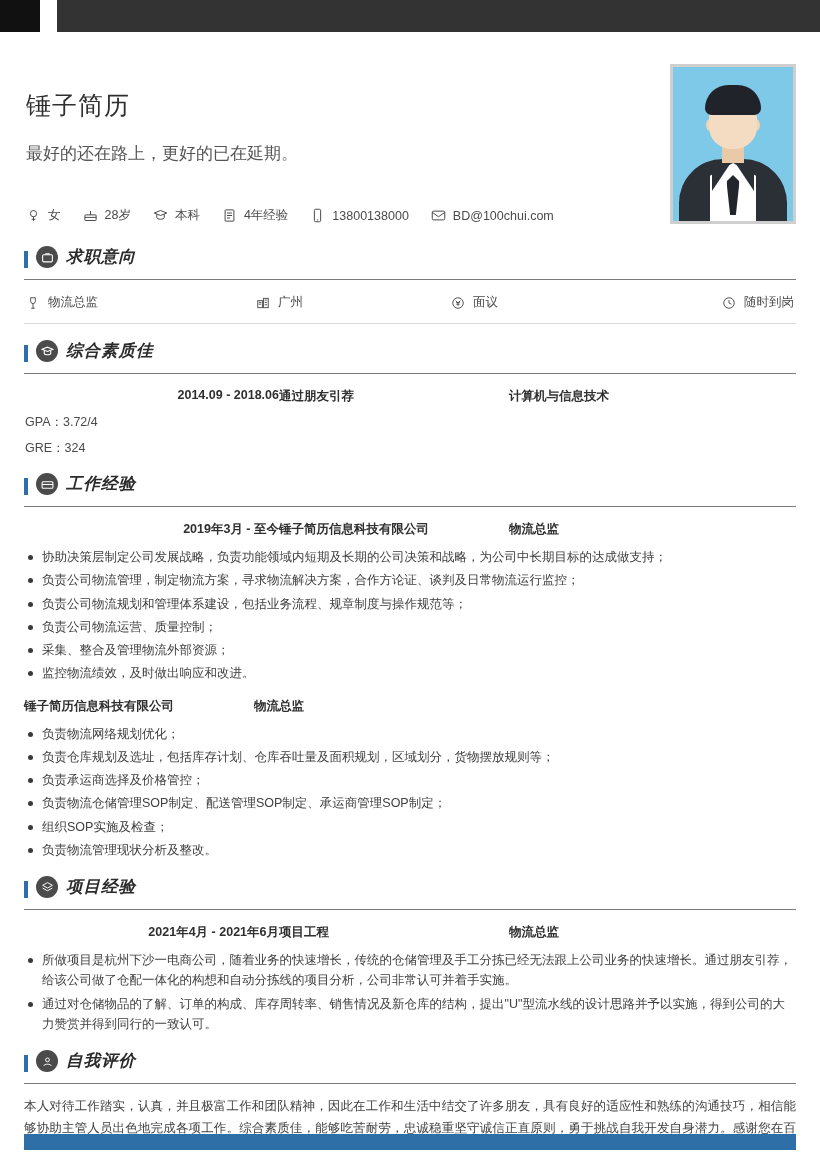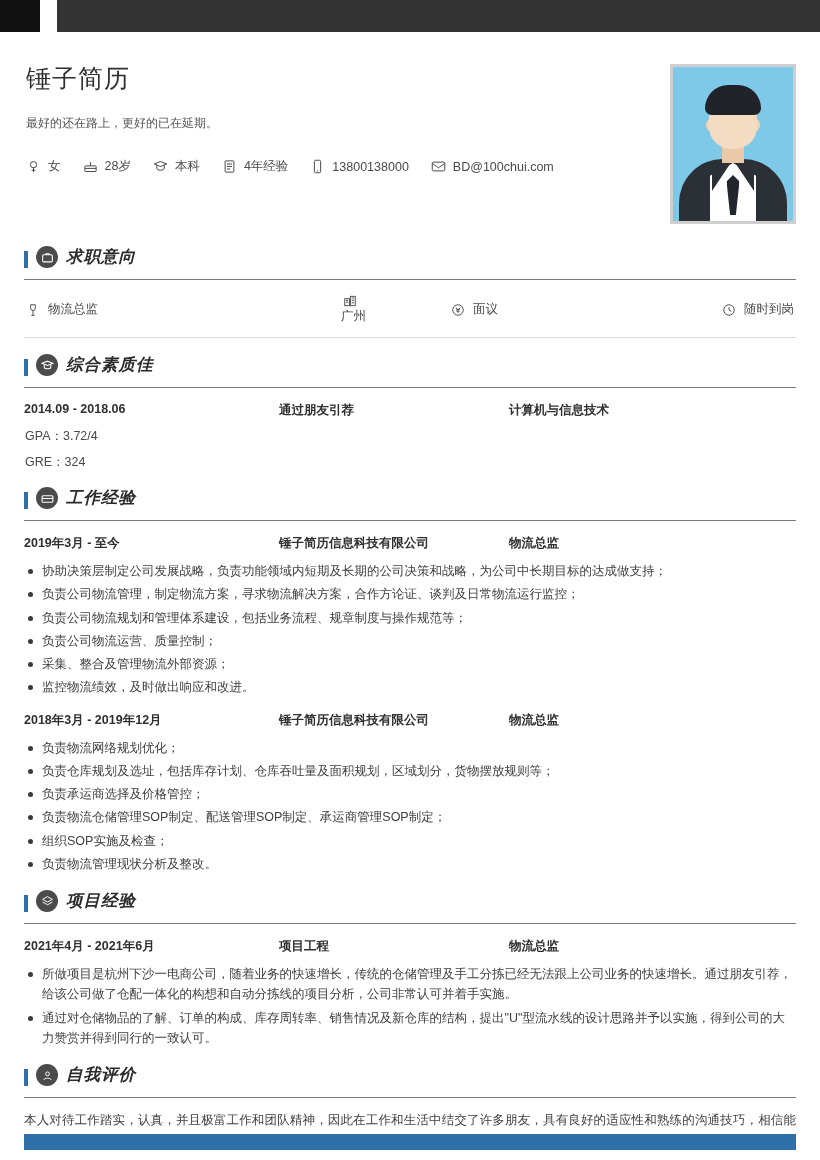--- a/index.html
+++ b/index.html
@@ -21,33 +21,34 @@
   .top-dark { flex: 1; background: #333333; }
 
   
   .page { padding: 0 24px; }
 
   
   .header {
     display: flex;
     padding-top: 30px;
     padding-bottom: 6px;
+    align-items: flex-end;
   }
   .header-left { flex: 1; padding-left: 2px; }
   .name {
     font-size: 25px;
     color: #2f2f2f;
     letter-spacing: 1px;
     margin: 0 0 20px 0;
     font-weight: normal;
   }
   .slogan {
-    font-size: 12px;
+    font-size: 17px;
     color: #555;
-    margin-bottom: 26px;
+    margin-bottom: 42px;
   }
   .basic-row {
     display: flex;
     align-items: center;
     flex-wrap: wrap;
     gap: 0;
   }
   .basic-item {
     display: flex;
     align-items: center;
@@ -167,33 +168,33 @@
     border-bottom: 1px solid #d9d9d9;
   }
   .intent-item {
     display: flex;
     align-items: center;
     font-size: 12.5px;
     color: #4a4a4a;
   }
   .intent-item .ico { margin-right: 8px; }
   .intent-0 { width: 230px; }
-  .intent-1 { width: 195px; flex-direction: column; }
+  .intent-1 { width: 195px; }
   .intent-2 { flex: 1; }
   .intent-3 { margin-left: auto; }
 
   
   .trio {
     display: flex;
     font-size: 12.5px;
     font-weight: bold;
     color: #2f2f2f;
     margin-top: 14px;
   }
-  .trio .c0 { width: 255px; }
+  .trio .c0 { width: 255px; text-align: right; }
   .trio .c1 { width: 230px; }
   .trio .c2 { flex: 1; }
 
   .plain-line {
     font-size: 12.5px;
     color: #4a4a4a;
     margin-top: 9px;
     padding-left: 1px;
   }
 
@@ -432,21 +433,20 @@
         <li>负责公司物流管理，制定物流方案，寻求物流解决方案，合作方论证、谈判及日常物流运行监控；</li>
         <li>负责公司物流规划和管理体系建设，包括业务流程、规章制度与操作规范等；</li>
         <li>负责公司物流运营、质量控制；</li>
         <li>采集、整合及管理物流外部资源；</li>
         <li>监控物流绩效，及时做出响应和改进。</li>
       </ul>
     </div>
 
     <div>
       <div class="trio">
-        <div class="c0">2018年3月 - 2019年12月</div>
         <div class="c1">锤子简历信息科技有限公司</div>
         <div class="c2">物流总监</div>
       </div>
       <ul class="bullets">
         <li>负责物流网络规划优化；</li>
         <li>负责仓库规划及选址，包括库存计划、仓库吞吐量及面积规划，区域划分，货物摆放规则等；</li>
         <li>负责承运商选择及价格管控；</li>
         <li>负责物流仓储管理SOP制定、配送管理SOP制定、承运商管理SOP制定；</li>
         <li>组织SOP实施及检查；</li>
         <li>负责物流管理现状分析及整改。</li>

